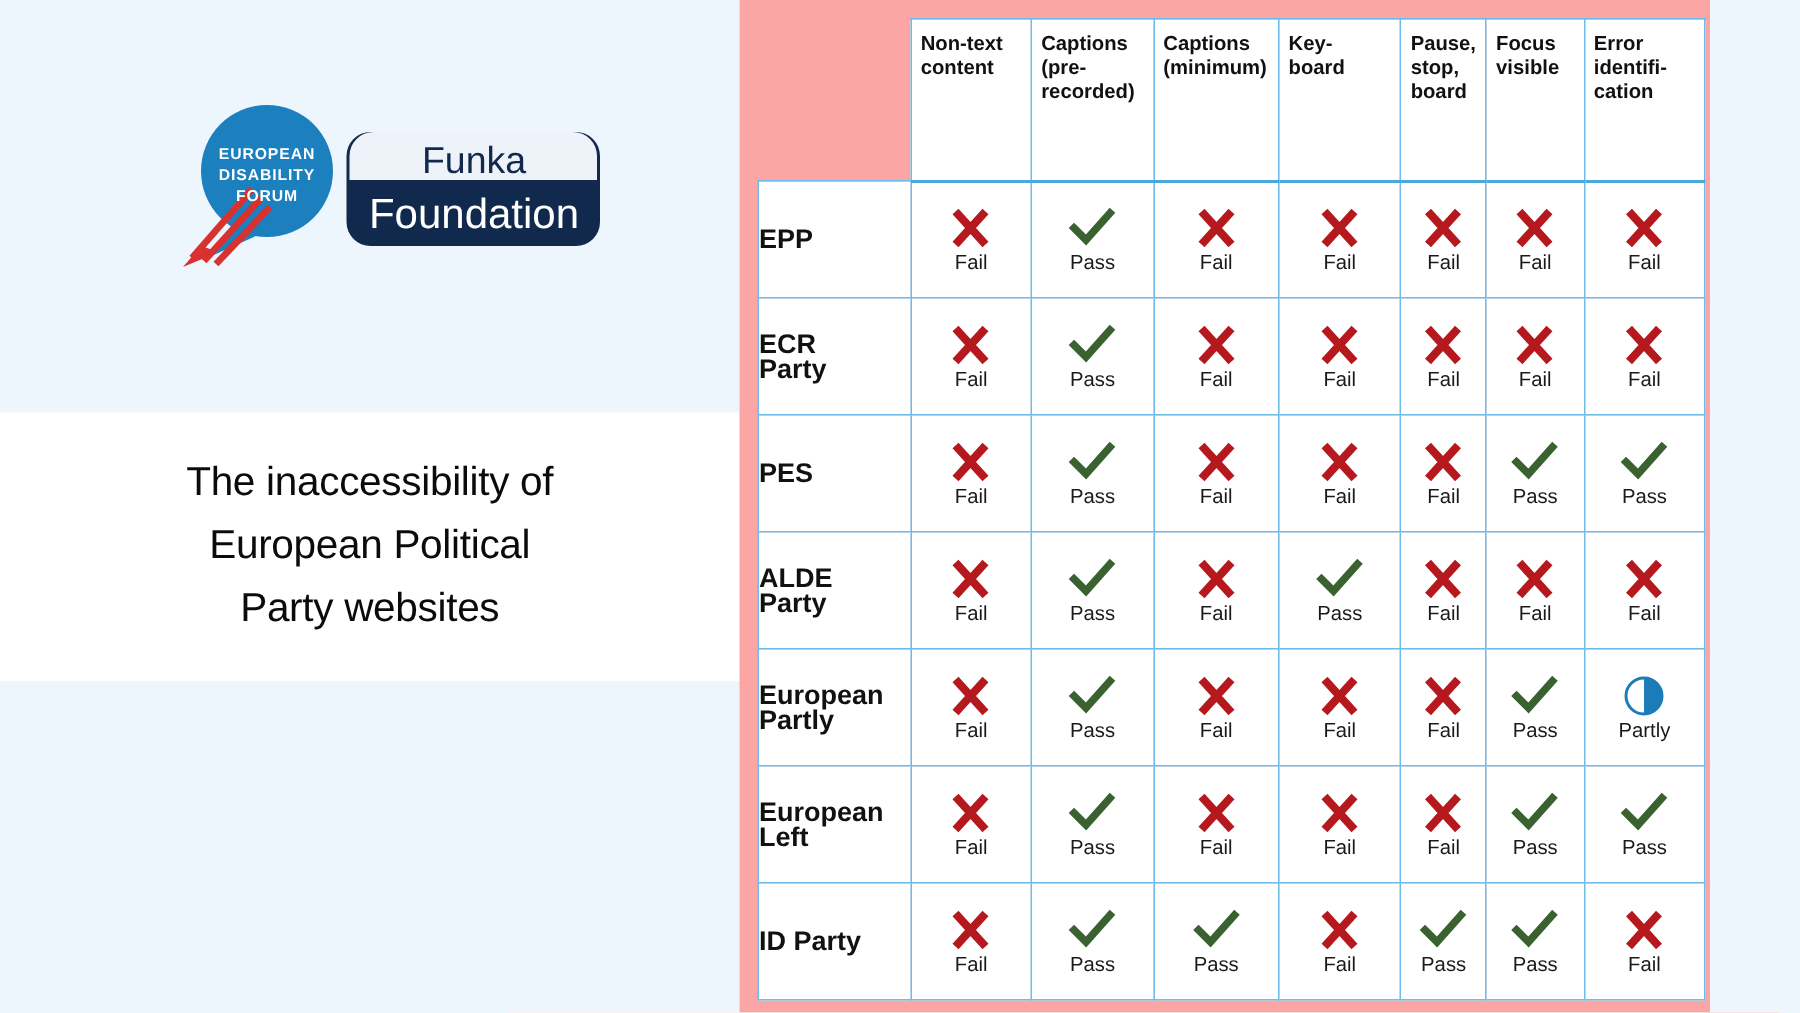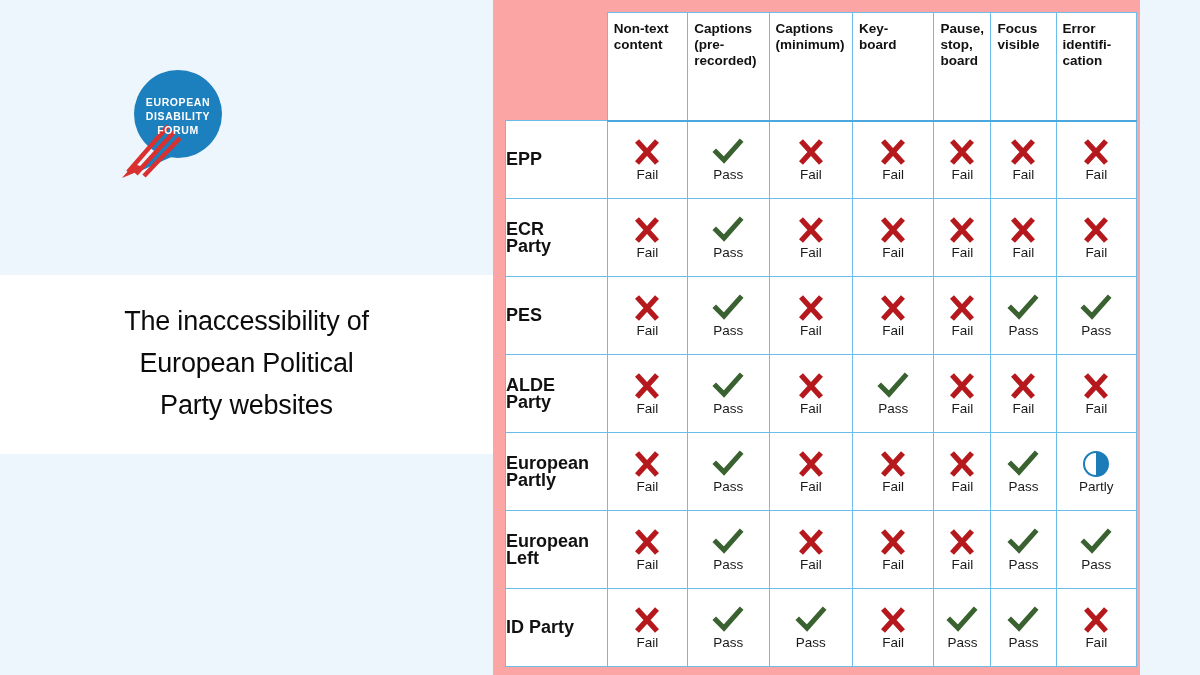--- a/index.html
+++ b/index.html
@@ -168,20 +168,28 @@
             <path d="M12 104 L52 58"></path>
             <path d="M20 106 L58 64"></path>
             <path d="M28 108 L64 70"></path>
           </g>
           <text x="62" y="38" text-anchor="middle" fill="#ffffff" font-family="Liberation Sans, sans-serif" font-size="10.5" font-weight="700" letter-spacing="0.6">EUROPEAN</text>
           <text x="62" y="52" text-anchor="middle" fill="#ffffff" font-family="Liberation Sans, sans-serif" font-size="10.5" font-weight="700" letter-spacing="0.6">DISABILITY</text>
           <text x="62" y="66" text-anchor="middle" fill="#ffffff" font-family="Liberation Sans, sans-serif" font-size="10.5" font-weight="700" letter-spacing="0.6">FORUM</text>
         </svg>
       </div>
 
+      <div class="funka-logo">
+        <svg viewBox="0 0 175 80" width="175" height="80" aria-hidden="true">
+          <rect x="3" y="2" width="169" height="76" rx="16" fill="#11294d"></rect>
+          <path d="M21 2 H154 a16 16 0 0 1 16 16 V34 H5 V18 A16 16 0 0 1 21 2 Z" fill="#eef3fa"></path>
+          <text x="88" y="29" text-anchor="middle" fill="#11294d" font-family="Liberation Sans, sans-serif" font-size="25">Funka</text>
+          <text x="88" y="66" text-anchor="middle" fill="#ffffff" font-family="Liberation Sans, sans-serif" font-size="28">Foundation</text>
+        </svg>
+      </div>
     </div>
 
     <div class="title-block">
       <div class="title-line">The inaccessibility of</div>
       <div class="title-line">European Political</div>
       <div class="title-line">Party websites</div>
     </div>
   </div>
 
   <div class="table-area">

